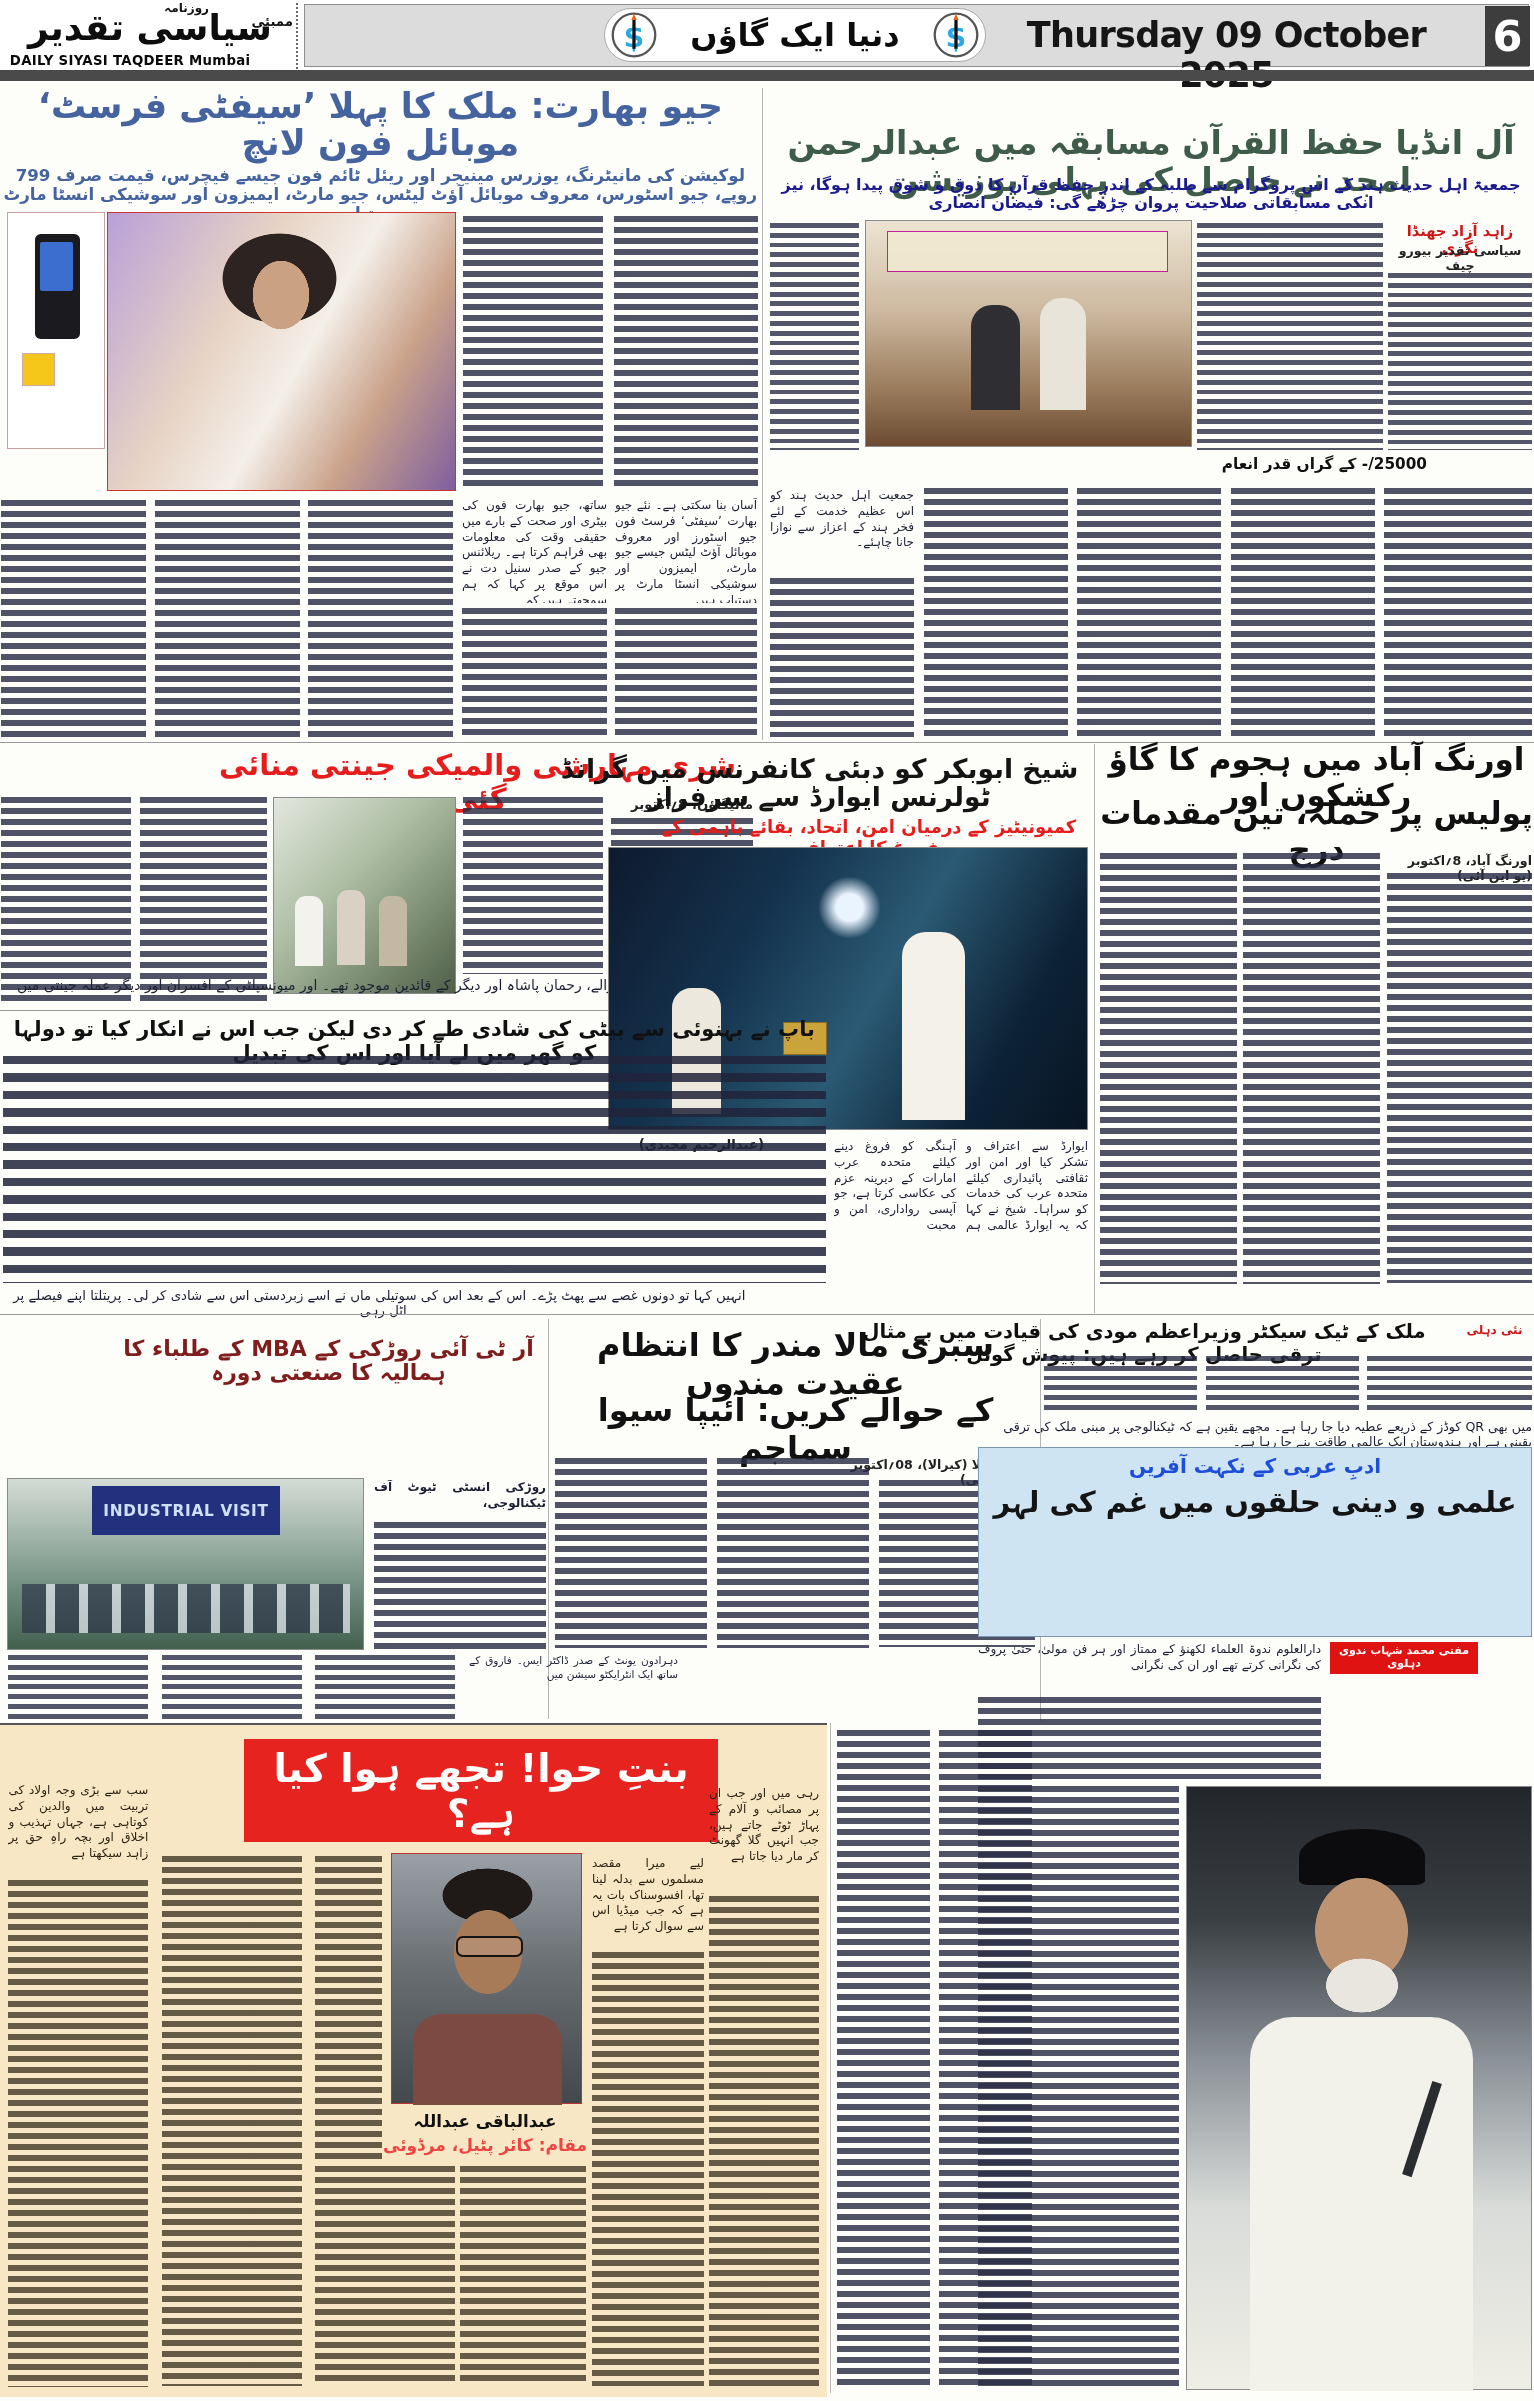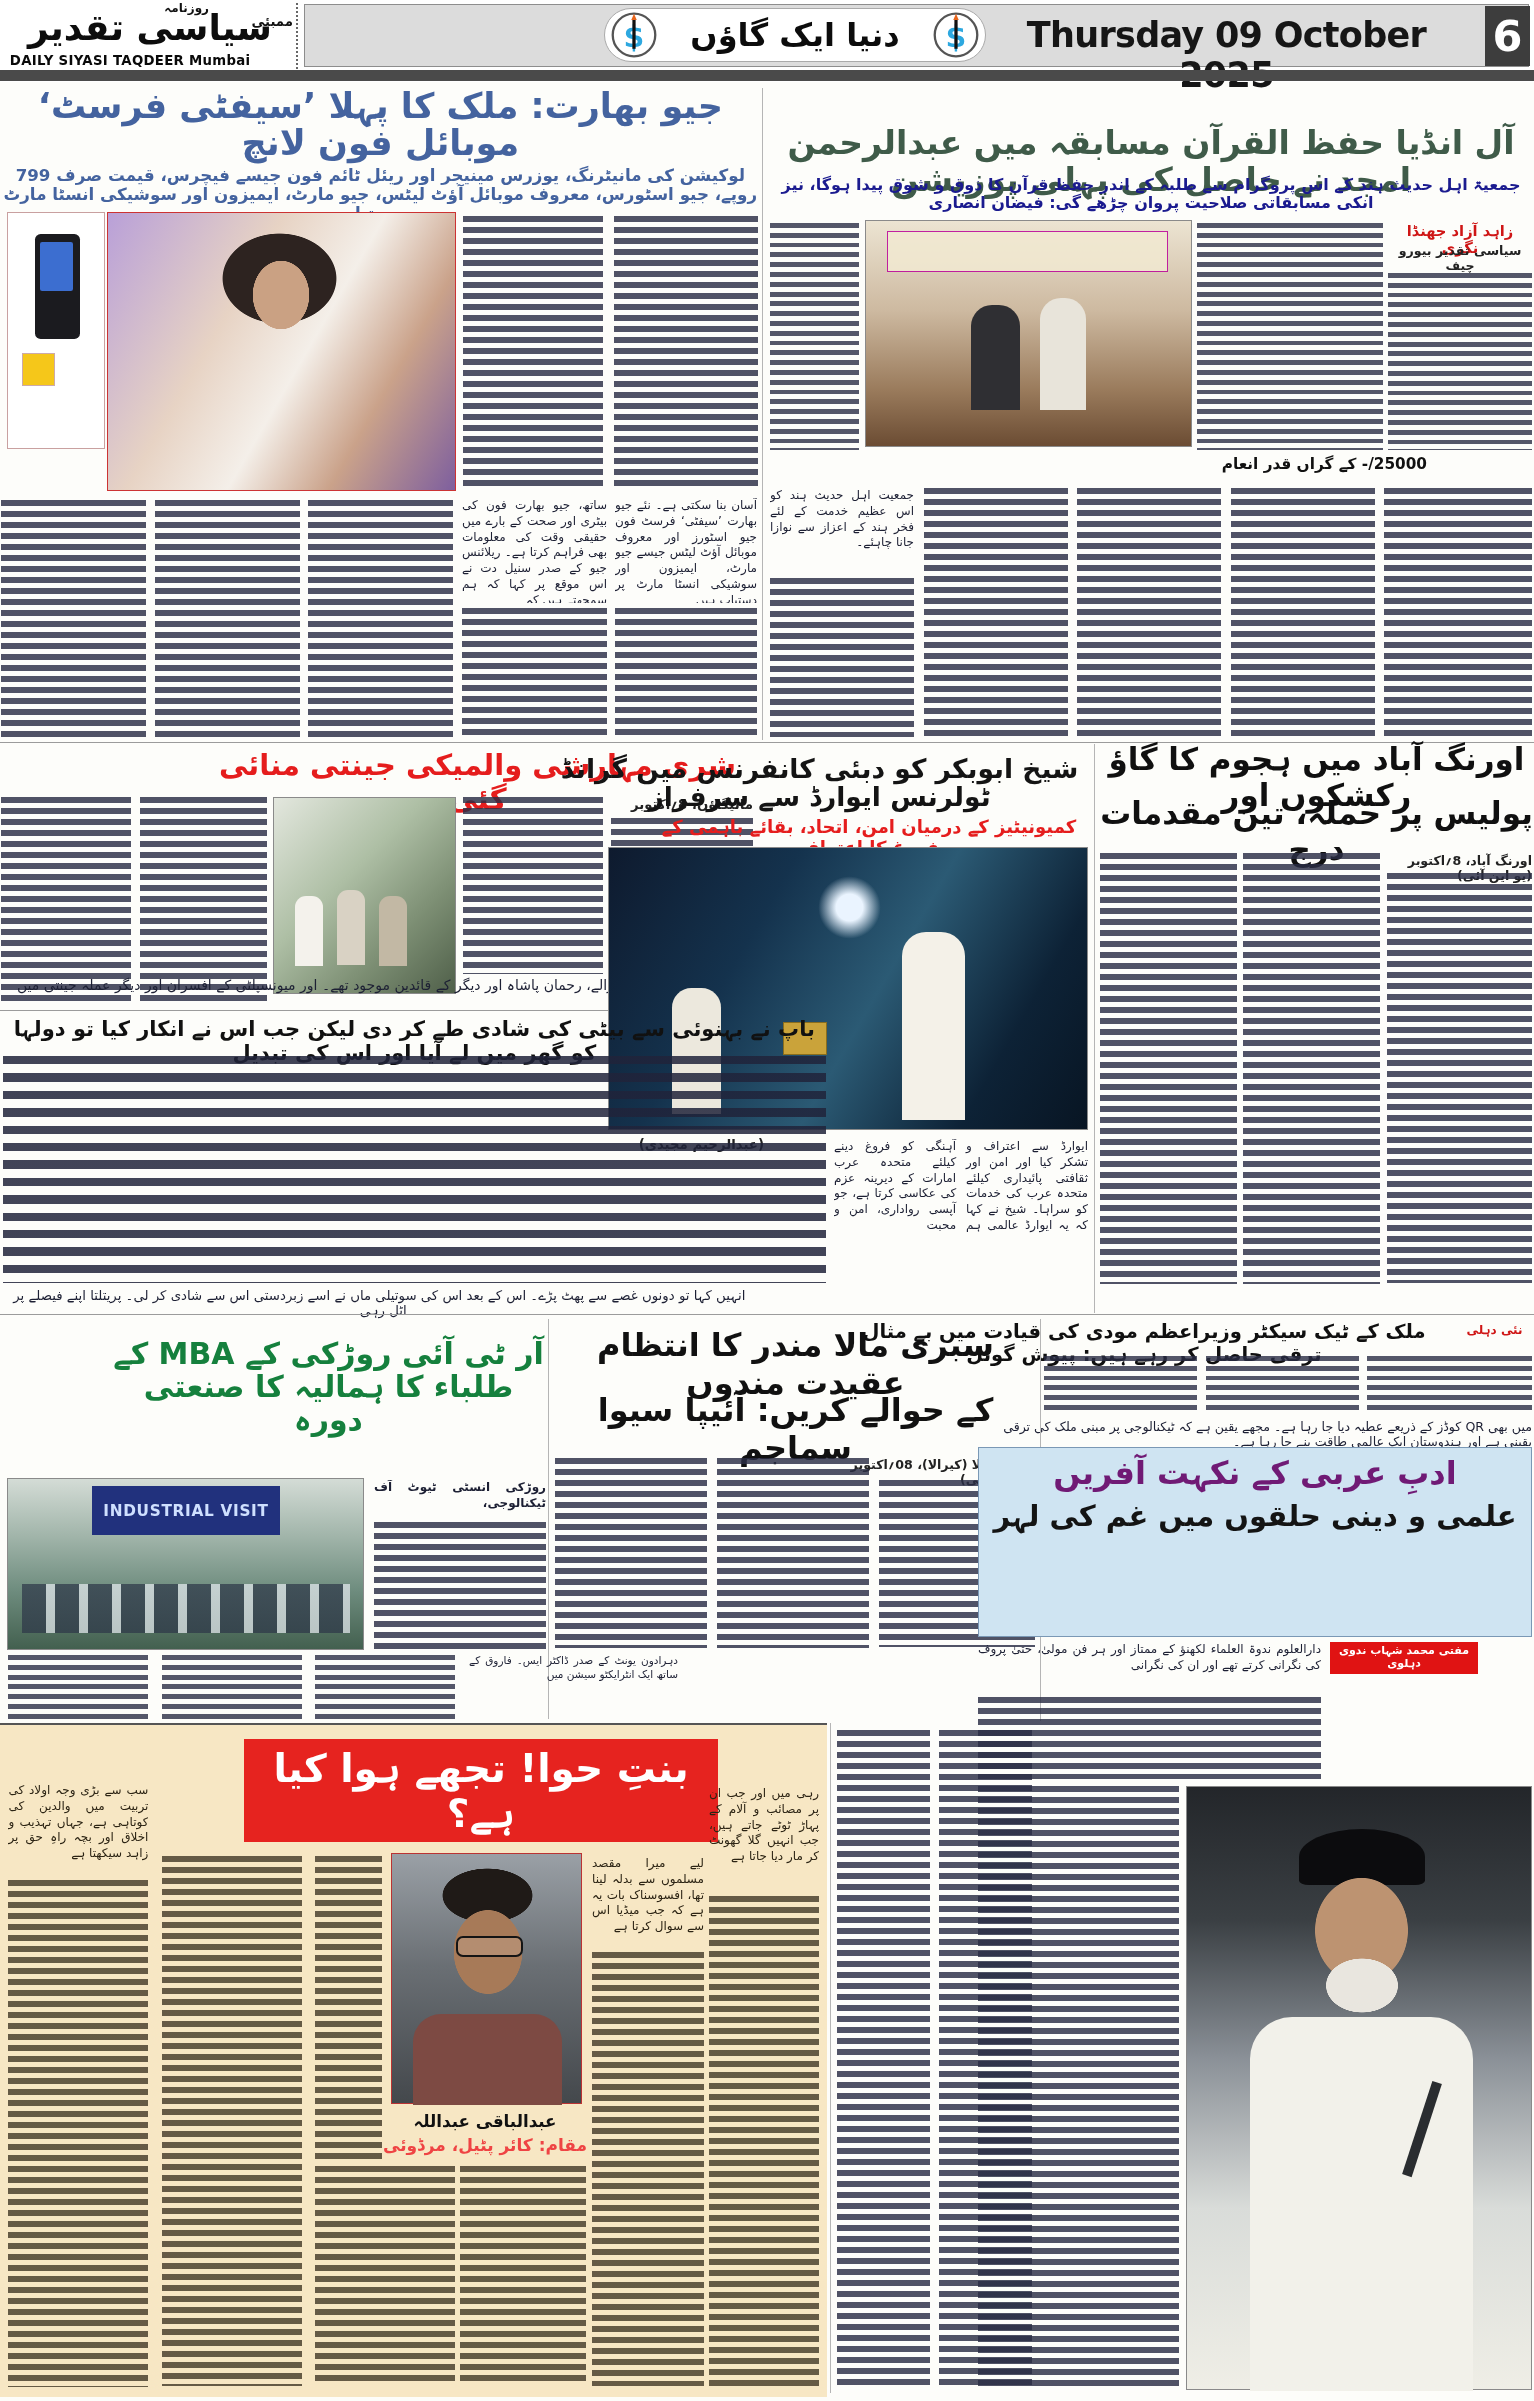--- a/index.html
+++ b/index.html
@@ -151,21 +151,21 @@
 <div class="abs rule-h" style="left:0;top:1314px;width:1535px;height:1.4px;"></div>
 
 <div class="abs u ctr" style="left:837px;top:1320px;width:614px;font-size:19.5px;font-weight:900;color:#101010;">ملک کے ٹیک سیکٹر وزیراعظم مودی کی قیادت میں بے مثال ترقی حاصل کر رہے ہیں: پیوش گوئل</div>
 <div class="abs u ctr" style="left:1457px;top:1323px;width:75px;font-size:12px;font-weight:bold;color:#cf1616;">نئی دہلی</div>
 <div class="abs lines-sm" style="left:1044px;top:1356px;width:153px;height:59px;"></div>
 <div class="abs lines-sm" style="left:1206px;top:1356px;width:153px;height:59px;"></div>
 <div class="abs lines-sm" style="left:1367px;top:1356px;width:165px;height:59px;"></div>
 <div class="abs u" style="left:978px;top:1419px;width:554px;font-size:12.6px;color:#1d2034;text-align:right;">میں بھی QR کوڈز کے ذریعے عطیہ دیا جا رہا ہے۔ مجھے یقین ہے کہ ٹیکنالوجی پر مبنی ملک کی ترقی یقینی ہے اور ہندوستان ایک عالمی طاقت بنے جا رہا ہے۔</div>
 
 <div class="abs rule-v" style="left:548px;top:1319px;width:1.4px;height:400px;"></div>
-<div class="abs u ctr" style="left:112px;top:1337px;width:433px;font-size:30px;font-weight:900;color:#15803d;line-height:1.1;">آر ٹی آئی روڑکی کے MBA کے طلباء کا ہمالیہ کا صنعتی دورہ</div>
+<div class="abs u ctr" style="left:112px;top:1337px;width:433px;font-size:22px;font-weight:900;color:#7f1d1d;line-height:1.1;">آر ٹی آئی روڑکی کے MBA کے طلباء کا ہمالیہ کا صنعتی دورہ</div>
 <div class="abs photo" style="left:7px;top:1478px;width:357px;height:172px;background:linear-gradient(180deg,#d4dcd6 0%,#9fb3a8 35%,#6f8d7f 65%,#43604f 100%);">
   <div class="abs" style="left:84px;top:7px;width:188px;height:49px;background:#21317d;display:flex;align-items:center;justify-content:center;">
     <span style="color:#cfe0ff;font-size:15.3px;font-weight:bold;letter-spacing:0.7px;">INDUSTRIAL VISIT</span>
   </div>
   <div class="abs" style="left:14px;top:105px;width:328px;height:49px;background:repeating-linear-gradient(90deg,#2c3547 0 24px,#e8ecf2 24px 33px);opacity:.7;"></div>
 </div>
 <div class="abs u bodytext" style="left:374px;top:1480px;width:172px;height:38px;overflow:hidden;font-weight:bold;">روڑکی انسٹی ٹیوٹ آف ٹیکنالوجی،</div>
 <div class="abs lines" style="left:374px;top:1522px;width:172px;height:127px;"></div>
 <div class="abs lines-sm" style="left:8.4px;top:1655px;width:140px;height:64px;"></div>
 <div class="abs lines-sm" style="left:162px;top:1655px;width:140px;height:64px;"></div>
@@ -174,21 +174,21 @@
 
 <div class="abs u ctr" style="left:555px;top:1326px;width:481px;font-size:32px;font-weight:900;color:#111;">سبری مالا مندر کا انتظام عقیدت مندوں</div>
 <div class="abs u ctr" style="left:555px;top:1391px;width:481px;font-size:32px;font-weight:900;color:#111;">کے حوالے کریں: آئیپا سیوا سماجم</div>
 <div class="abs u" style="left:834px;top:1457px;width:201px;font-size:12.6px;font-weight:bold;color:#222;text-align:right;">سبری مالا (کیرالا)، 08؍اکتوبر (یو این آئی)</div>
 <div class="abs lines" style="left:555px;top:1458px;width:152px;height:190px;"></div>
 <div class="abs lines" style="left:717px;top:1458px;width:152px;height:190px;"></div>
 <div class="abs lines" style="left:879px;top:1480px;width:156px;height:167px;"></div>
 <div class="abs rule-v" style="left:1040px;top:1319px;width:1.4px;height:402px;"></div>
 
 <div class="abs" style="left:978px;top:1447px;width:554px;height:190px;background:#cfe4f2;border:1.4px solid #7a98b5;box-sizing:border-box;">
-  <div class="u ctr" style="margin-top:5.6px;font-size:32px;font-weight:900;color:#701a75;">ادبِ عربی کے نکہت آفریں</div>
+  <div class="u ctr" style="margin-top:5.6px;font-size:20px;font-weight:900;color:#1d4ed8;">ادبِ عربی کے نکہت آفریں</div>
   <div class="u ctr" style="margin-top:7px;font-size:29px;font-weight:900;color:#141414;">علمی و دینی حلقوں میں غم کی لہر</div>
 </div>
 <div class="abs" style="left:1330px;top:1642px;width:148px;height:32px;background:#e01313;display:flex;align-items:center;justify-content:center;">
   <span class="u ctr" style="color:#ffffff;font-size:11px;font-weight:bold;line-height:1.15;">مفتی محمد شہاب ندوی دہلوی</span>
 </div>
 <div class="abs u bodytext" style="left:978px;top:1642px;width:343px;height:49px;overflow:hidden;">دارالعلوم ندوۃ العلماء لکھنؤ کے ممتاز اور ہر فن مولیٰ، حتیٰ پروف کی نگرانی کرتے تھے اور ان کی نگرانی</div>
 <div class="abs lines" style="left:978px;top:1697px;width:343px;height:82px;"></div>
 <div class="abs lines" style="left:978px;top:1786px;width:201px;height:604px;"></div>
 <div class="abs photo" style="left:1186px;top:1786px;width:346px;height:604px;background:linear-gradient(180deg,#23262a 0%,#3a3f43 22%,#8a9097 45%,#d9dcd9 70%,#efeee6 100%);">
   <div class="abs" style="left:112px;top:42px;width:126px;height:56px;background:#0c0c0e;border-radius:50% 50% 8% 8%;"></div>

